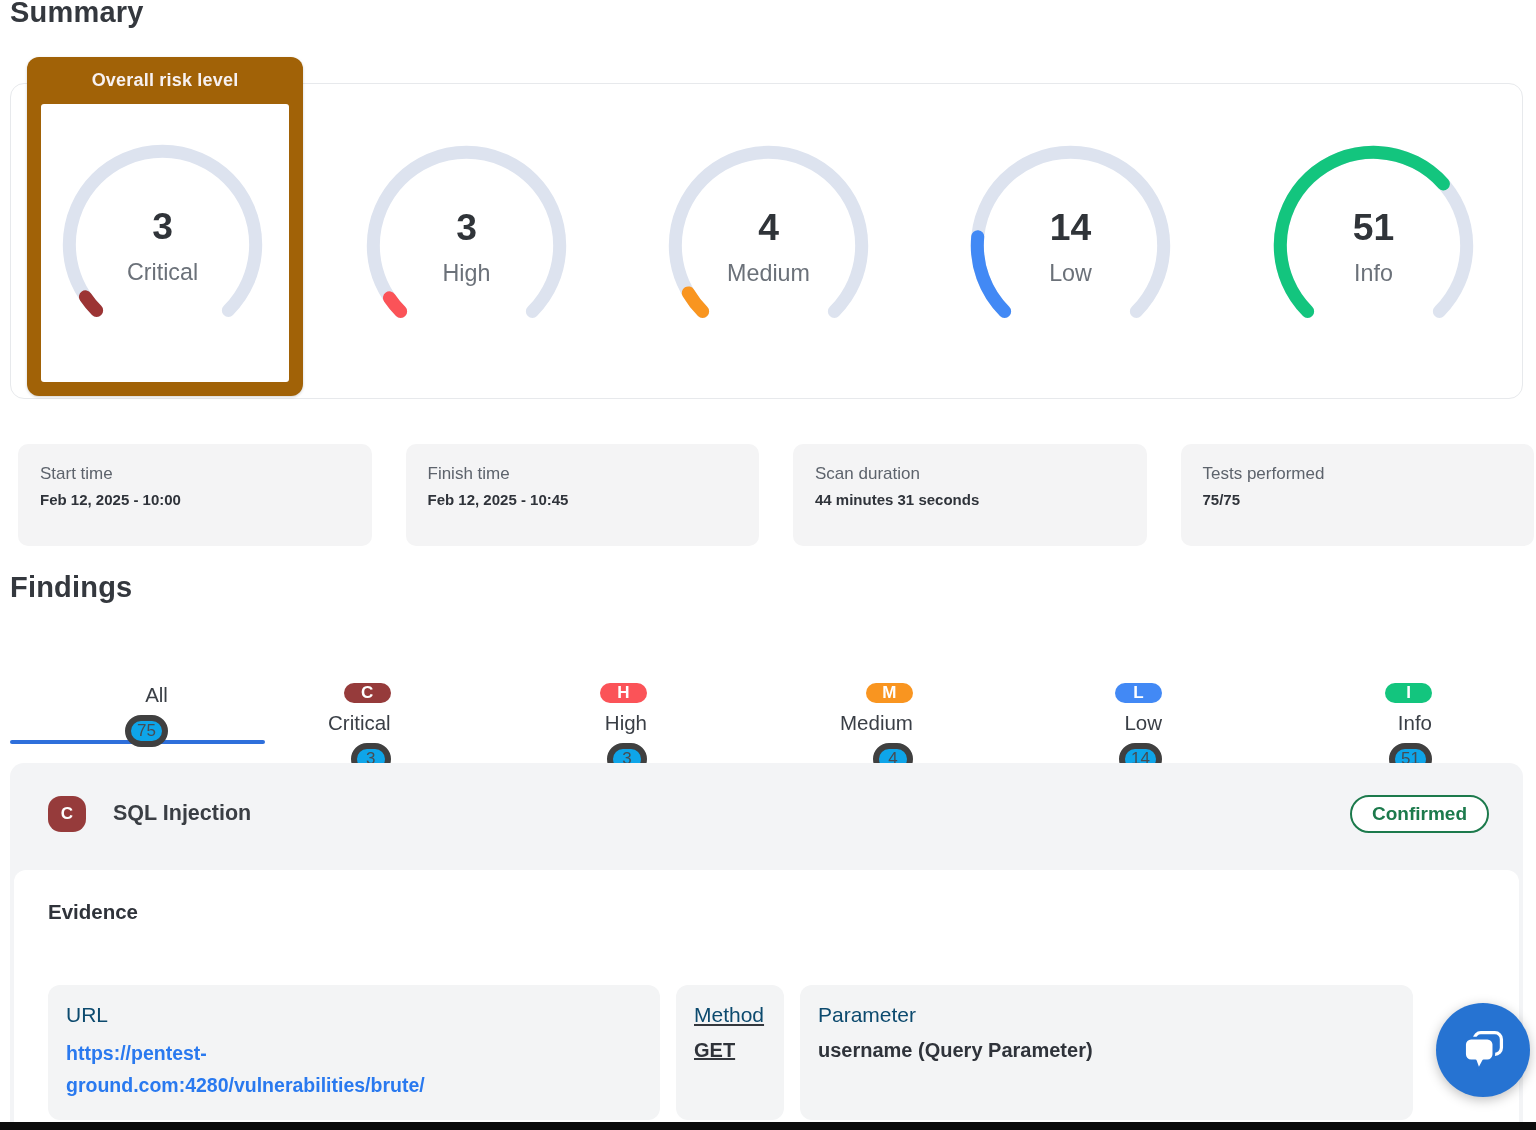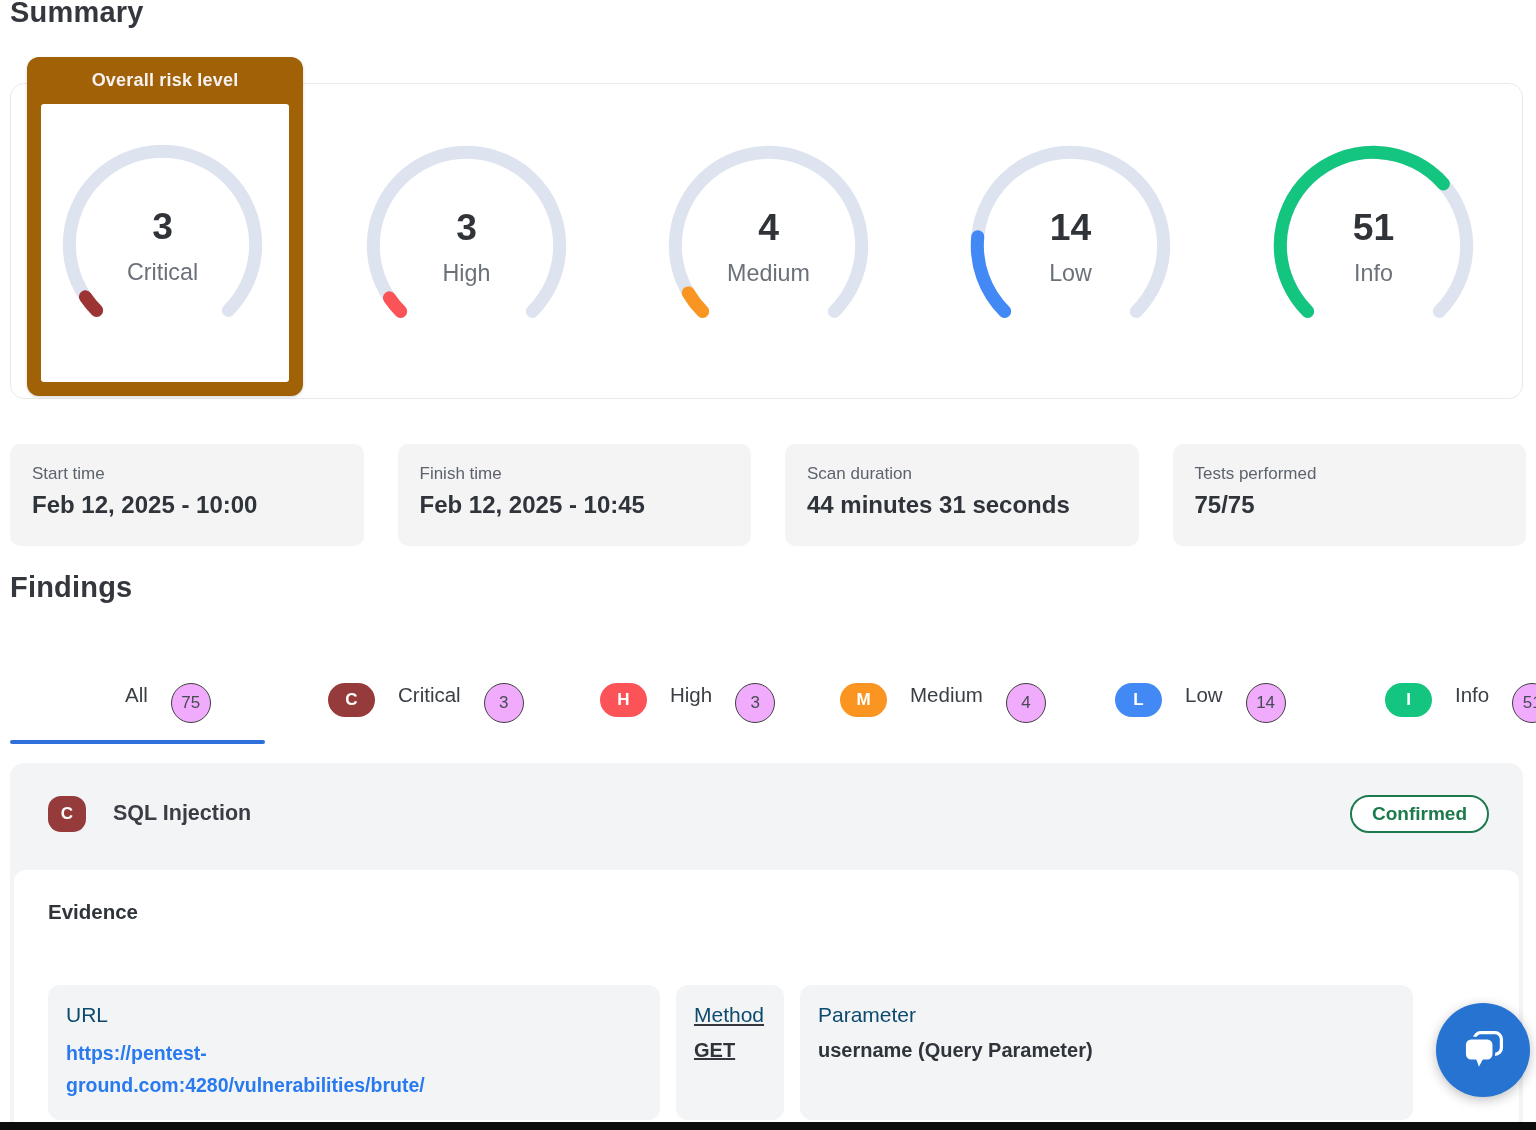--- a/index.html
+++ b/index.html
@@ -37,45 +37,45 @@
     color:#f7f1f1; font-size:18px; font-weight:600; letter-spacing:.2px;
   }
   .risk-inner {
     position:absolute; left:14px; right:14px; top:47px; bottom:14px;
     background:#fff; border-radius:3px;
   }
   .risk-inner .gauge-slot { left:19px; top:38px; }
 
   
   .stats-row {
-    position:absolute; left:10px; top:444px; width:1516px;
+    position:absolute; left:18px; top:444px; width:1516px;
     display:flex; gap:34px;
   }
   .stat-card {
     width:355px; height:102px; background:#f4f4f5; border-radius:10px;
     padding:20px 22px;
   }
   .stat-label { font-size:17px; color:#5d636c; }
-  .stat-value { font-size:24px; font-weight:700; color:#2f333a; margin-top:7px; }
+  .stat-value { font-size:15px; font-weight:700; color:#2f333a; margin-top:7px; }
 
   
   .tabs-row { position:absolute; left:0; top:683px; width:1536px; height:58px; }
   .tab {
     position:absolute; top:0; height:58px;
-    display:flex; align-items:flex-start; gap:23px; cursor:pointer;
+    display:flex; align-items:flex-end; gap:8px; cursor:pointer;flex-direction:column;
   }
   .tab-label { font-size:20.5px; color:#3a3f46; }
   .sev-pill {
     width:47px; height:34px; border-radius:17px;
     display:flex; align-items:center; justify-content:center;
     color:#fff; font-size:17px; font-weight:700;
   }
   .count-badge {
     min-width:40px; height:40px; padding:0 6px; border-radius:20px;
-    background:#f0abfc; border:1px solid #404040;
+    background:#0ea5e9; border:6px solid #404040;
     display:flex; align-items:center; justify-content:center;
     font-size:17px; color:#474c53;
   }
   .tab-underline {
     position:absolute; left:10px; top:57px; width:255px; height:4px;
     background:#2e6fdb; border-radius:2px;
   }
 
   
   .finding-card {

